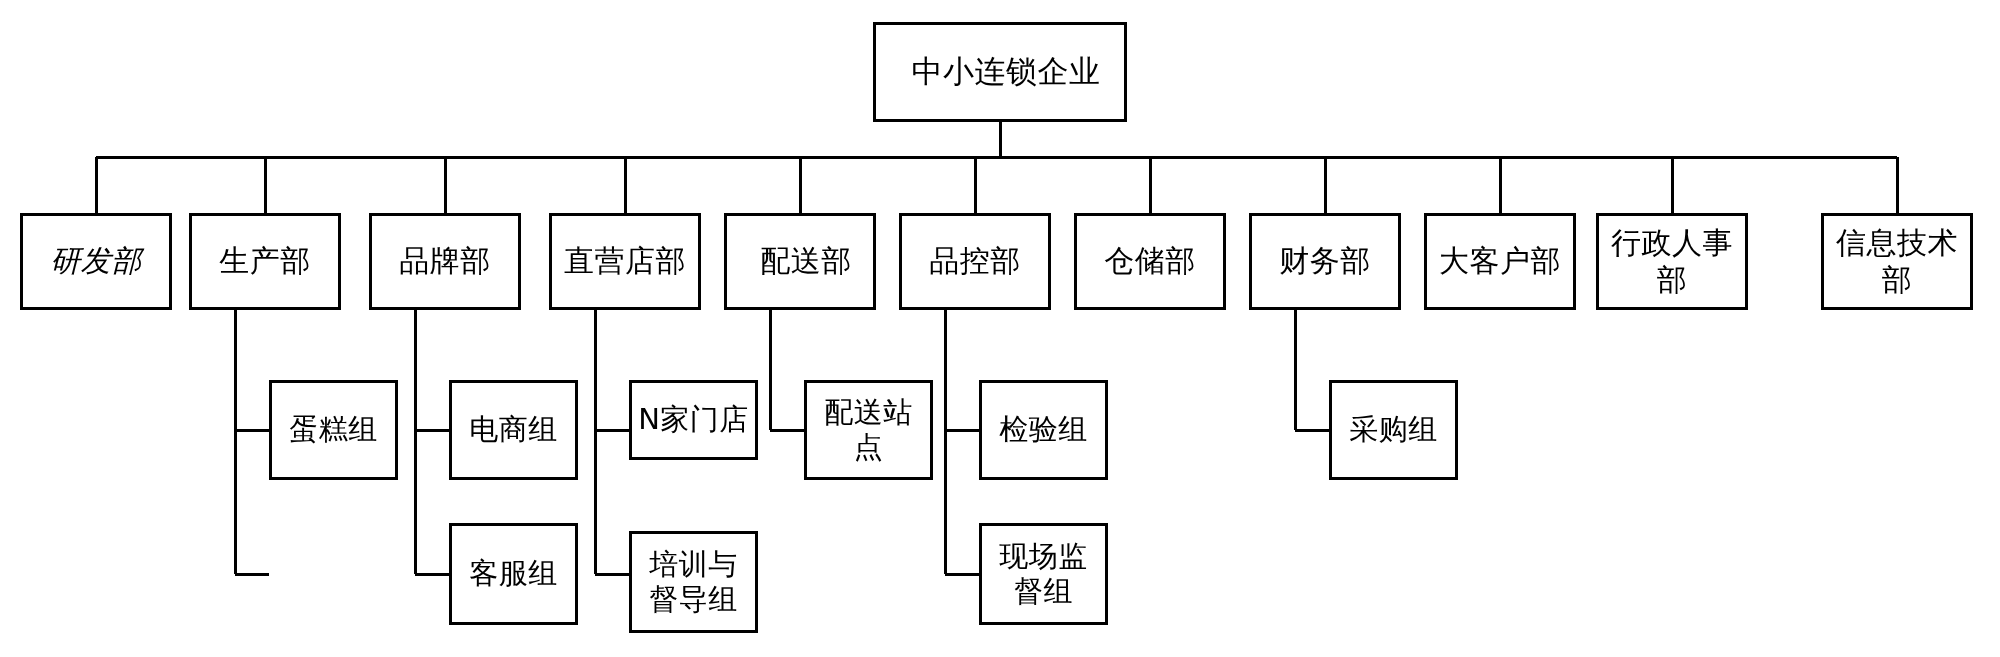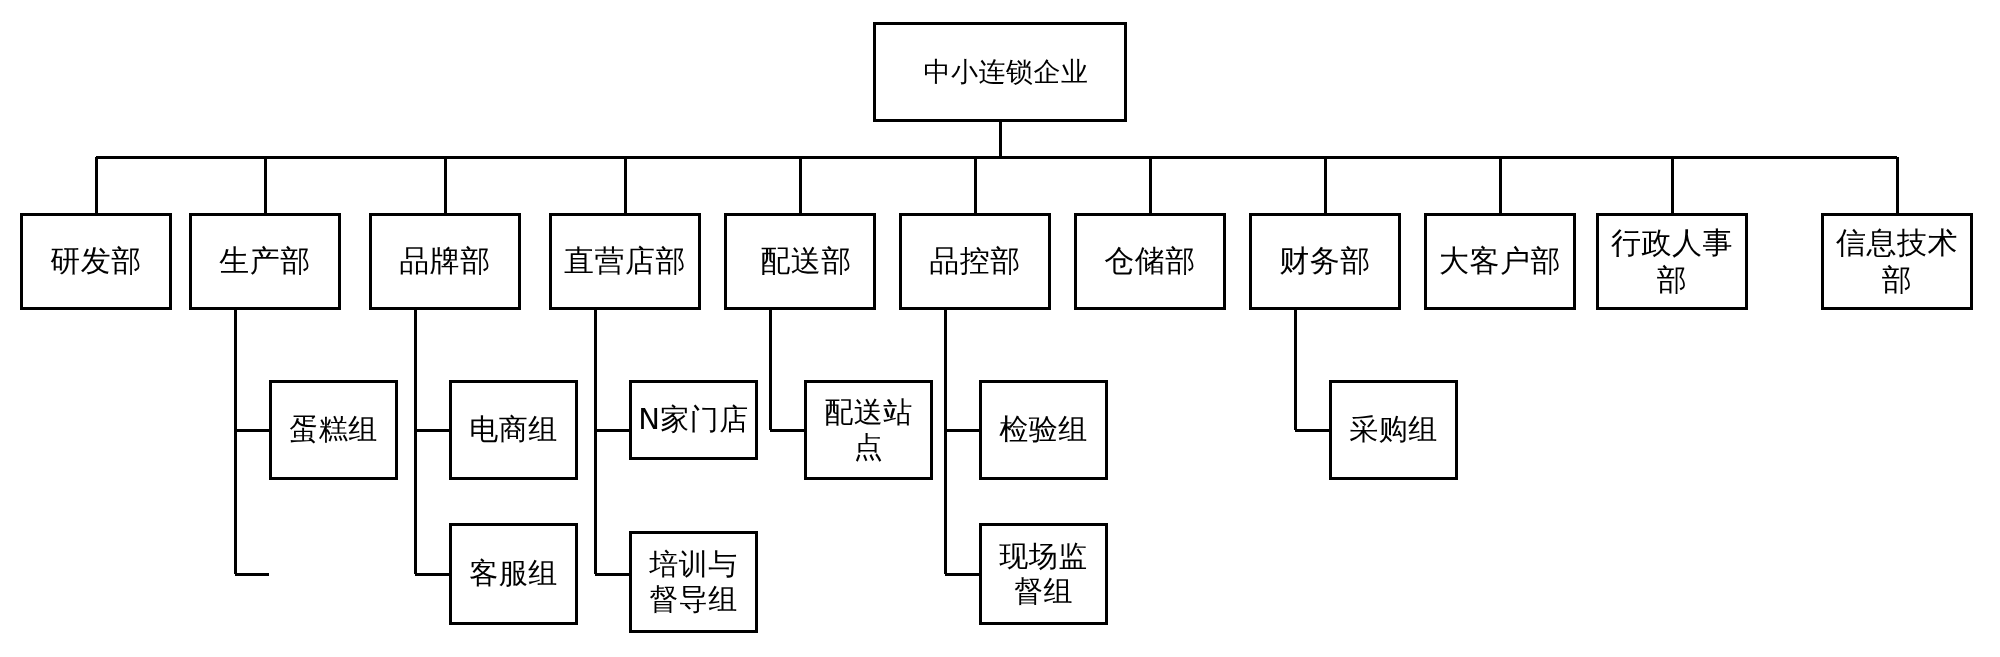--- a/index.html
+++ b/index.html
@@ -40,21 +40,21 @@
     line-height: 1.22;
     color: #000000;
     font-weight: 400;
     letter-spacing: 0.5px;
   }
   .node .label {
     display: block;
     padding: 0 4px;
     white-space: pre-line;
   }
-  .node.root { font-size: 27px; padding-left: 12px; }
+  .node.root { font-size: 31px; padding-left: 12px; }
   .node.dept { font-size: 30px; }
   .node.team { font-size: 29px; }
 </style>
 </head>
 <body>
 
 <div id="chart-root">
 
   <svg class="connectors" viewBox="0 0 2000 657" xmlns="http://www.w3.org/2000/svg">
     <g stroke="#000000" stroke-width="3" fill="none" shape-rendering="crispEdges">
@@ -96,21 +96,21 @@
 
       <path d="M1295,310 L1295,430"></path>
       <path d="M1295,430 L1329,430"></path>
     </g>
   </svg>
 
   <div class="node root" style="left:873px; top:22px; width:254px; height:100px;">
     <span class="label">中小连锁企业</span>
   </div>
 
-  <div class="node dept" style="left:20px; top:213px; width:152px; height:97px;">
+  <div class="node dept" style="left:20px; top:213px; width:152px; height:97px;font-style:italic;">
     <span class="label">研发部</span>
   </div>
 
   <div class="node dept" style="left:189px; top:213px; width:152px; height:97px;">
     <span class="label">生产部</span>
   </div>
 
   <div class="node dept" style="left:369px; top:213px; width:152px; height:97px;">
     <span class="label">品牌部</span>
   </div>

